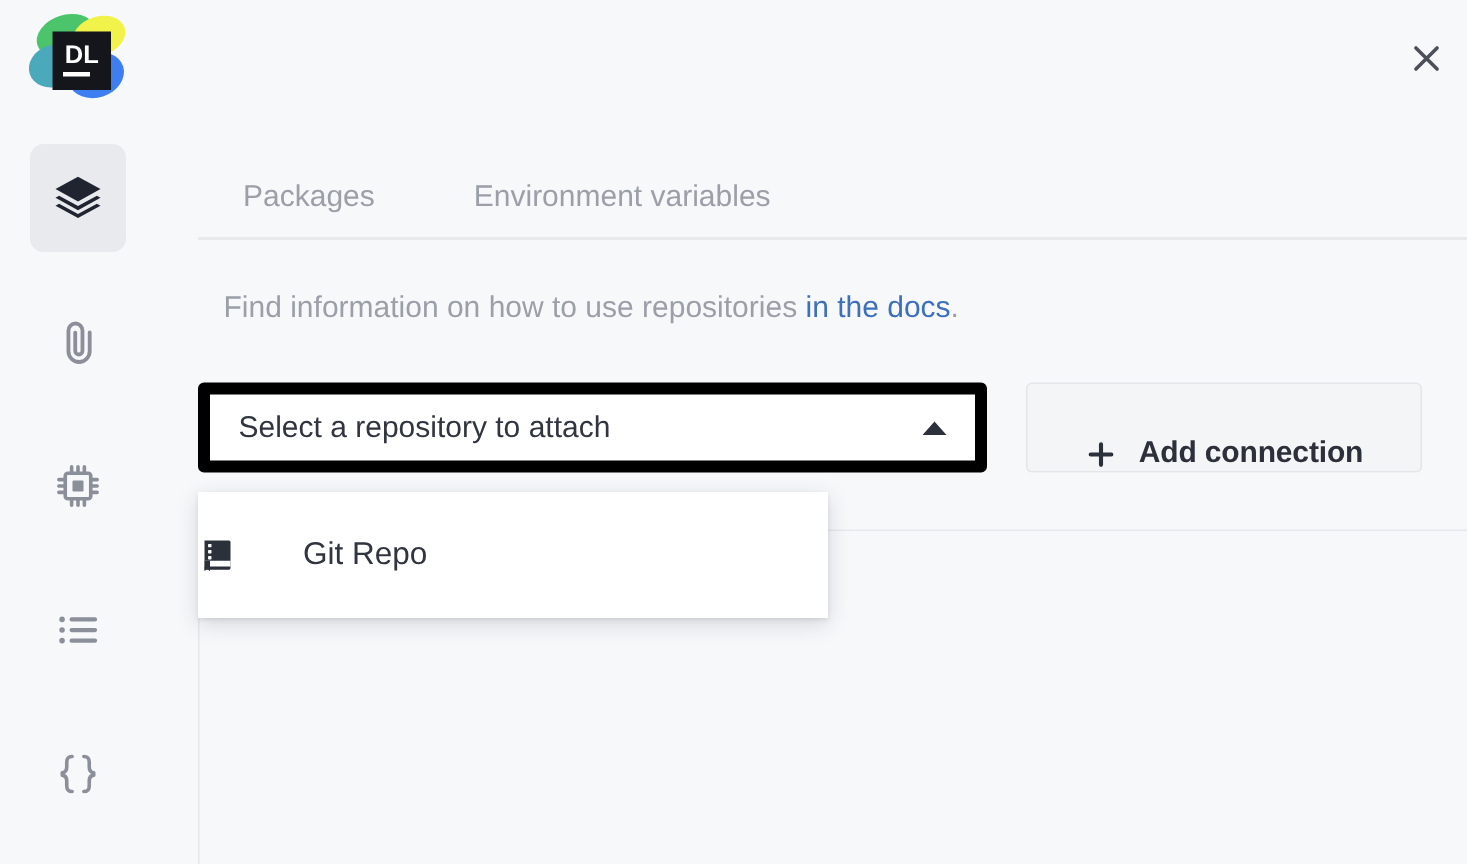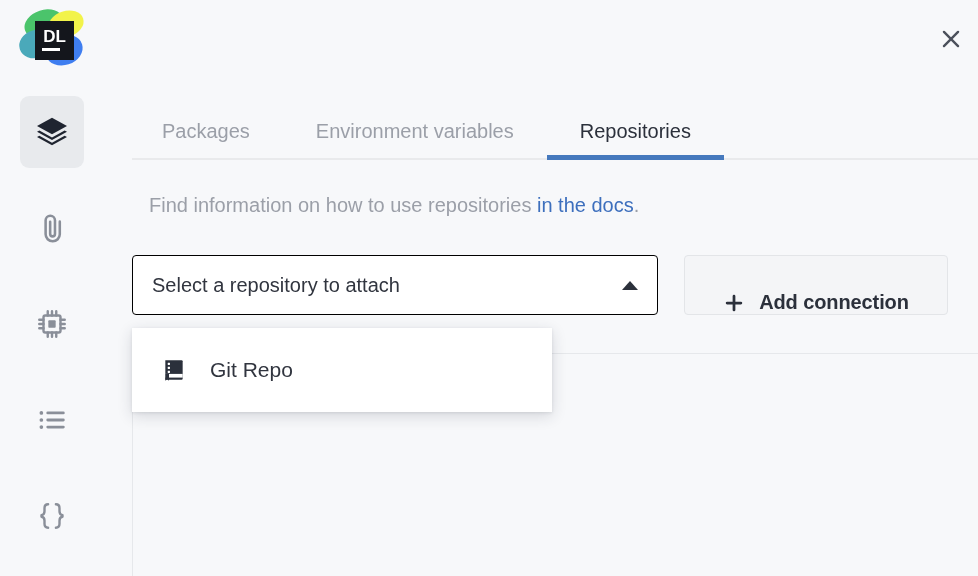--- a/index.html
+++ b/index.html
@@ -127,21 +127,21 @@
     text-decoration: none;
   }
 
   .select-box {
     position: absolute;
     left: 0; top: 93px;
     width: 526px;
     height: 60px;
     box-sizing: border-box;
     background: #ffffff;
-    border: 1px solid #000000;
+    border: 8px solid #000000;
     border-radius: 4px;
     display: flex;
     align-items: center;
     cursor: pointer;
   }
   .select-label {
     flex: 1;
     padding-left: 19px;
     font-size: 20px;
     color: #31353f;
@@ -187,22 +187,22 @@
     width: 420px;
     background: #ffffff;
     box-shadow: 0 4px 14px rgba(40,46,60,0.16), 0 1px 3px rgba(40,46,60,0.10);
     z-index: 20;
     padding: 8px 0;
   }
   .dd-item {
     height: 68px;
     display: flex;
     align-items: center;
-    padding-left: 29px;
-    cursor: pointer;
+    cursor: pointer;
+    gap: 21px;
   }
   .dd-icon {
     width: 30px;
     display: flex;
     align-items: center;
     justify-content: flex-start;
   }
   .dd-label {
     margin-left: 19px;
     font-size: 21px;
@@ -300,21 +300,20 @@
     <span>
       <svg width="26" height="26" viewBox="0 0 24 24" fill="none" stroke="#4b505b" stroke-width="2.2" stroke-linecap="round">
         <path d="M5.5 5.5l13 13M18.5 5.5l-13 13"></path>
       </svg>
     </span>
   </div>
 
   <div class="tabs">
     <div class="tab">Packages</div>
     <div class="tab">Environment variables</div>
-    <div class="tab active">Repositories</div>
   </div>
 
   <div class="content">
 
     <div class="hint"><span>Find information on how to use repositories </span><a href="#">in the docs</a><span>.</span></div>
 
     <div class="select-box">
       <span class="select-label">Select a repository to attach</span>
       <span class="select-caret">
         <svg width="22" height="14" viewBox="0 0 22 14">

